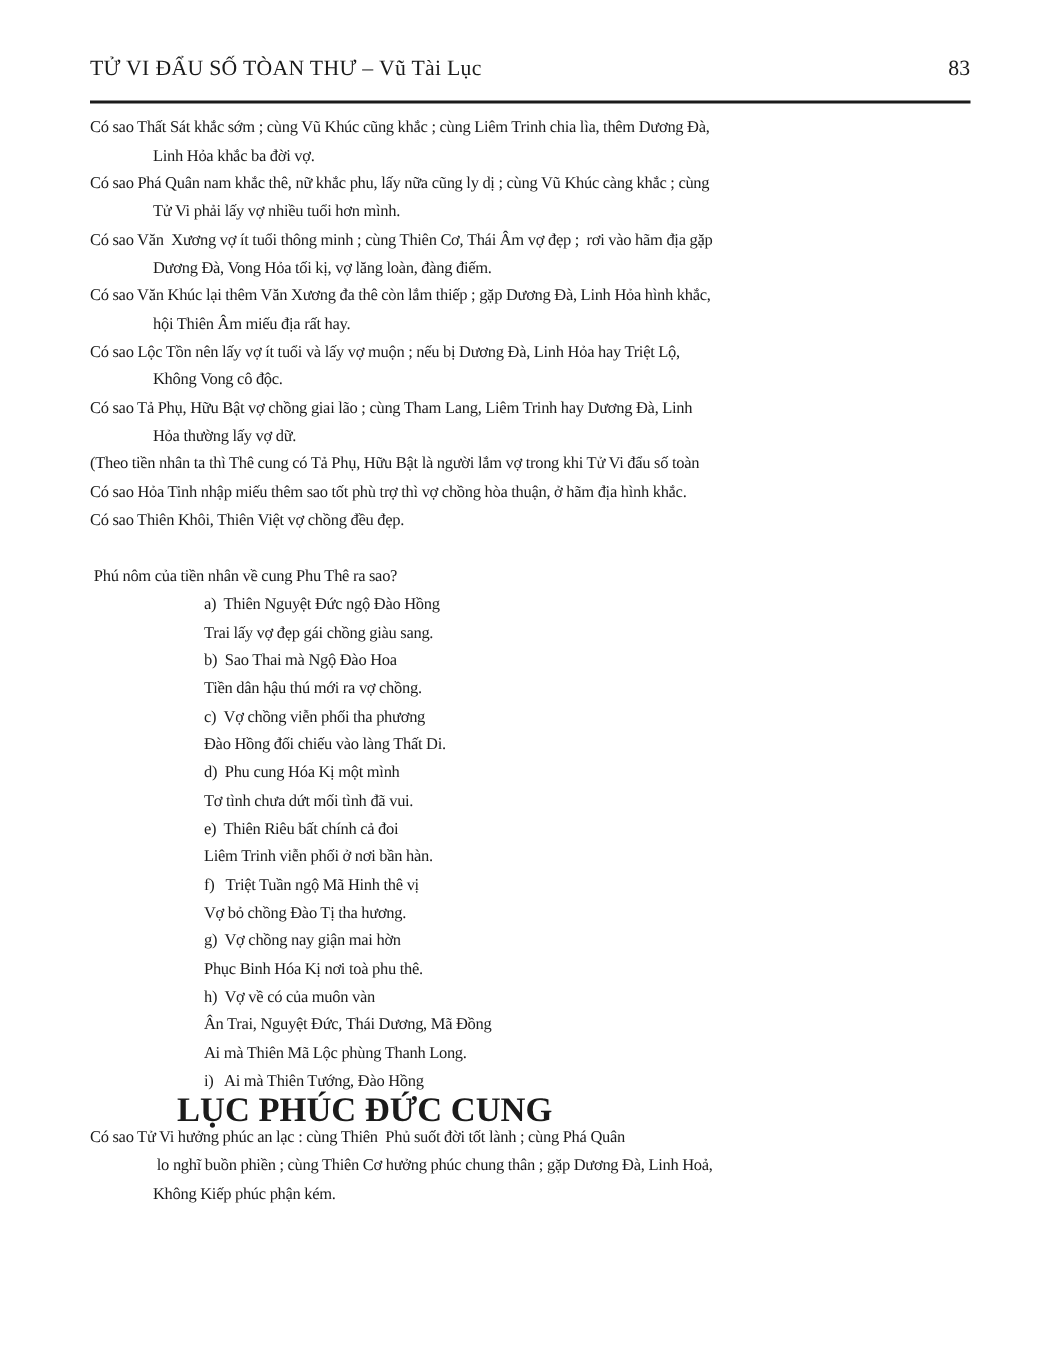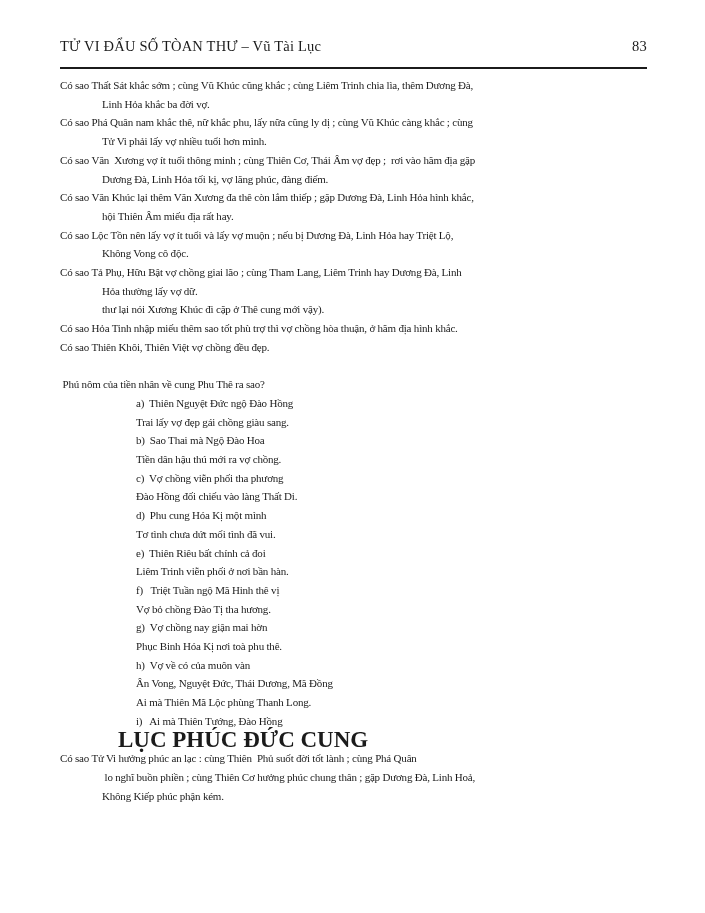--- a/index.html
+++ b/index.html
@@ -53,48 +53,48 @@
     <span>TỬ VI ĐẨU SỐ TÒAN THƯ – Vũ Tài Lục</span>
     <span>83</span>
   </div>
   <div class="rule"></div>
   <div class="body-text" id="body-lines">
       <div class="line indent-0">Có sao Thất Sát khắc sớm ; cùng Vũ Khúc cũng khắc ; cùng Liêm Trinh chia lìa, thêm Dương Đà,</div>
       <div class="line indent-1">Linh Hỏa khắc ba đời vợ.</div>
       <div class="line indent-0">Có sao Phá Quân nam khắc thê, nữ khắc phu, lấy nữa cũng ly dị ; cùng Vũ Khúc càng khắc ; cùng</div>
       <div class="line indent-1">Tử Vi phải lấy vợ nhiều tuổi hơn mình.</div>
       <div class="line indent-0">Có sao Văn  Xương vợ ít tuổi thông minh ; cùng Thiên Cơ, Thái Âm vợ đẹp ;  rơi vào hãm địa gặp</div>
-      <div class="line indent-1">Dương Đà, Linh Hỏa tối kị, vợ lăng phúc, đàng điếm.</div>
+      <div class="line indent-1">Dương Đà, Vong Hỏa tối kị, vợ lăng loàn, đàng điếm.</div>
       <div class="line indent-0">Có sao Văn Khúc lại thêm Văn Xương đa thê còn lắm thiếp ; gặp Dương Đà, Linh Hỏa hình khắc,</div>
       <div class="line indent-1">hội Thiên Âm miếu địa rất hay.</div>
       <div class="line indent-0">Có sao Lộc Tồn nên lấy vợ ít tuổi và lấy vợ muộn ; nếu bị Dương Đà, Linh Hỏa hay Triệt Lộ,</div>
       <div class="line indent-1">Không Vong cô độc.</div>
       <div class="line indent-0">Có sao Tả Phụ, Hữu Bật vợ chồng giai lão ; cùng Tham Lang, Liêm Trinh hay Dương Đà, Linh</div>
       <div class="line indent-1">Hỏa thường lấy vợ dữ.</div>
-      <div class="line indent-1">thư lại nói Xương Khúc đi cặp ở Thê cung mới vậy).</div>
+      <div class="line indent-0">(Theo tiền nhân ta thì Thê cung có Tả Phụ, Hữu Bật là người lắm vợ trong khi Tử Vi đẩu số toàn</div>
       <div class="line indent-0">Có sao Hỏa Tinh nhập miếu thêm sao tốt phù trợ thì vợ chồng hòa thuận, ở hãm địa hình khắc.</div>
       <div class="line indent-0">Có sao Thiên Khôi, Thiên Việt vợ chồng đều đẹp.</div>
       <div class="gap"></div>
       <div class="line indent-0"> Phú nôm của tiền nhân về cung Phu Thê ra sao?</div>
       <div class="line indent-2">a)  Thiên Nguyệt Đức ngộ Đào Hồng</div>
       <div class="line indent-2">Trai lấy vợ đẹp gái chồng giàu sang.</div>
       <div class="line indent-2">b)  Sao Thai mà Ngộ Đào Hoa</div>
       <div class="line indent-2">Tiền dân hậu thú mới ra vợ chồng.</div>
       <div class="line indent-2">c)  Vợ chồng viễn phối tha phương</div>
       <div class="line indent-2">Đào Hồng đối chiếu vào làng Thất Di.</div>
       <div class="line indent-2">d)  Phu cung Hóa Kị một mình</div>
       <div class="line indent-2">Tơ tình chưa dứt mối tình đã vui.</div>
       <div class="line indent-2">e)  Thiên Riêu bất chính cả đoi</div>
       <div class="line indent-2">Liêm Trinh viễn phối ở nơi bần hàn.</div>
       <div class="line indent-2">f)   Triệt Tuần ngộ Mã Hinh thê vị</div>
       <div class="line indent-2">Vợ bỏ chồng Đào Tị tha hương.</div>
       <div class="line indent-2">g)  Vợ chồng nay giận mai hờn</div>
       <div class="line indent-2">Phục Binh Hóa Kị nơi toà phu thê.</div>
       <div class="line indent-2">h)  Vợ về có của muôn vàn</div>
-      <div class="line indent-2">Ân Vong, Nguyệt Đức, Thái Dương, Mã Đồng</div>
+      <div class="line indent-2">Ân Trai, Nguyệt Đức, Thái Dương, Mã Đồng</div>
       <div class="line indent-2">Ai mà Thiên Mã Lộc phùng Thanh Long.</div>
       <div class="line indent-2">i)   Ai mà Thiên Tướng, Đào Hồng</div>
       <div class="line indent-3 heading">LỤC PHÚC ĐỨC CUNG</div>
       <div class="line indent-0">Có sao Tử Vi hưởng phúc an lạc : cùng Thiên  Phủ suốt đời tốt lành ; cùng Phá Quân</div>
       <div class="line indent-1"> lo nghĩ buồn phiền ; cùng Thiên Cơ hưởng phúc chung thân ; gặp Dương Đà, Linh Hoả,</div>
       <div class="line indent-1">Không Kiếp phúc phận kém.</div>
     </div>
 </div>
 
 </body></html>

